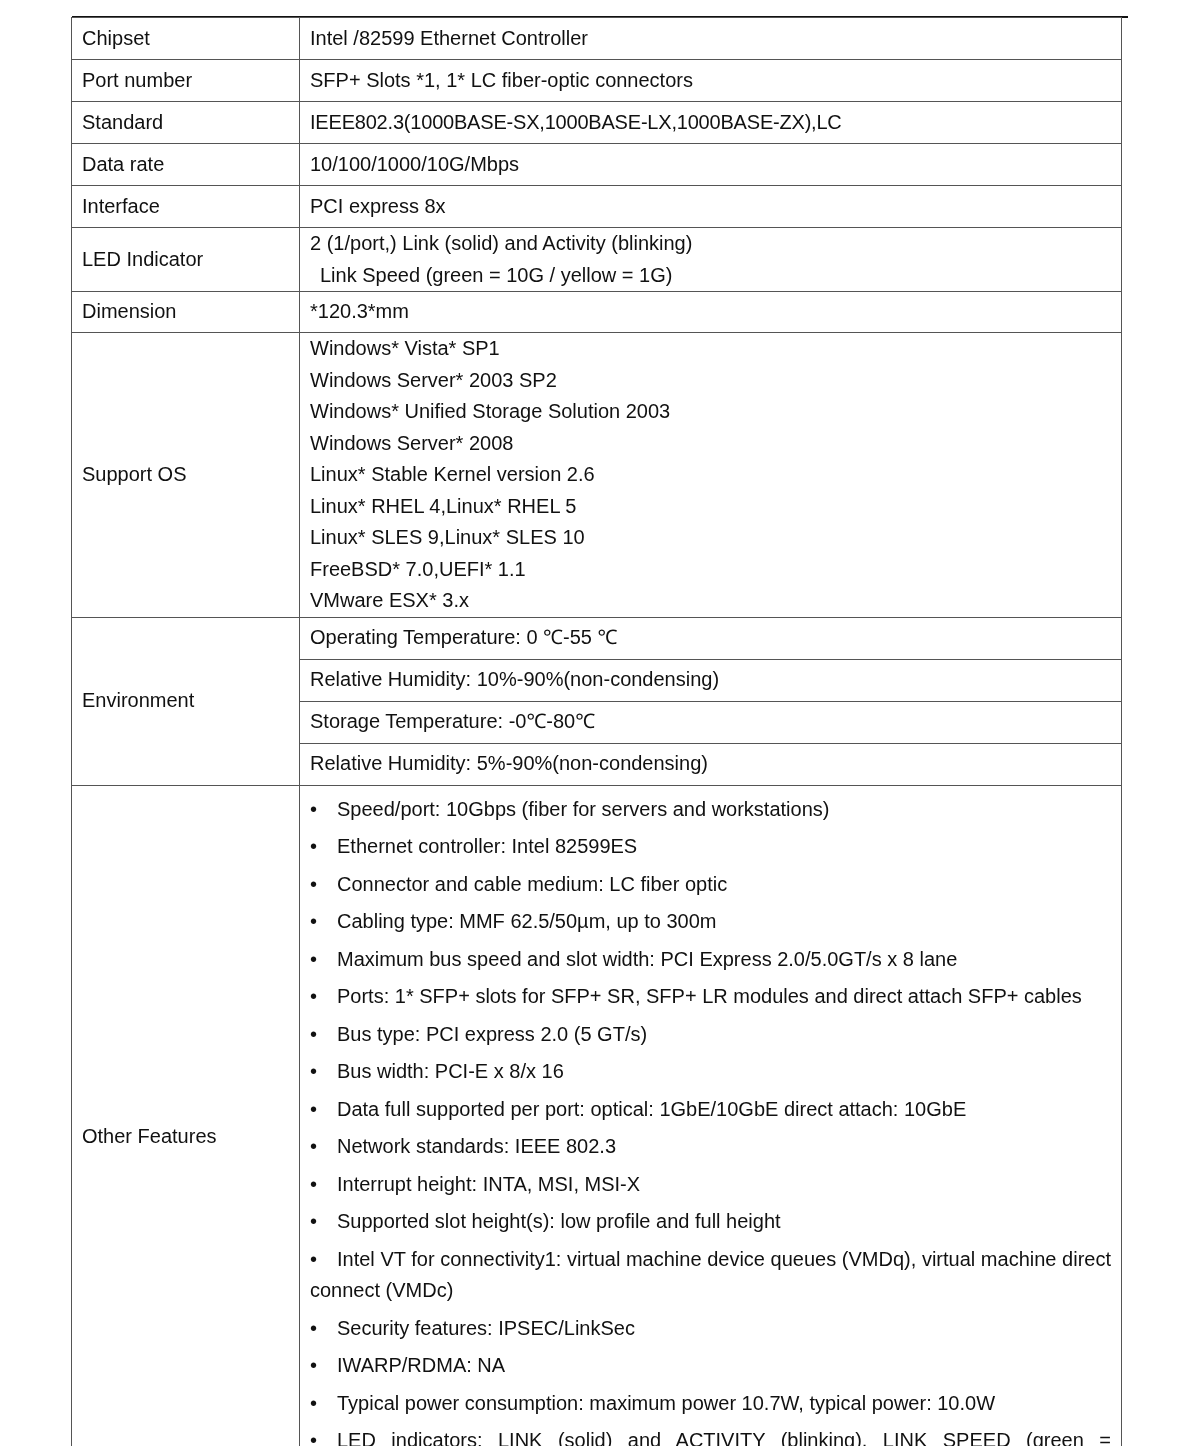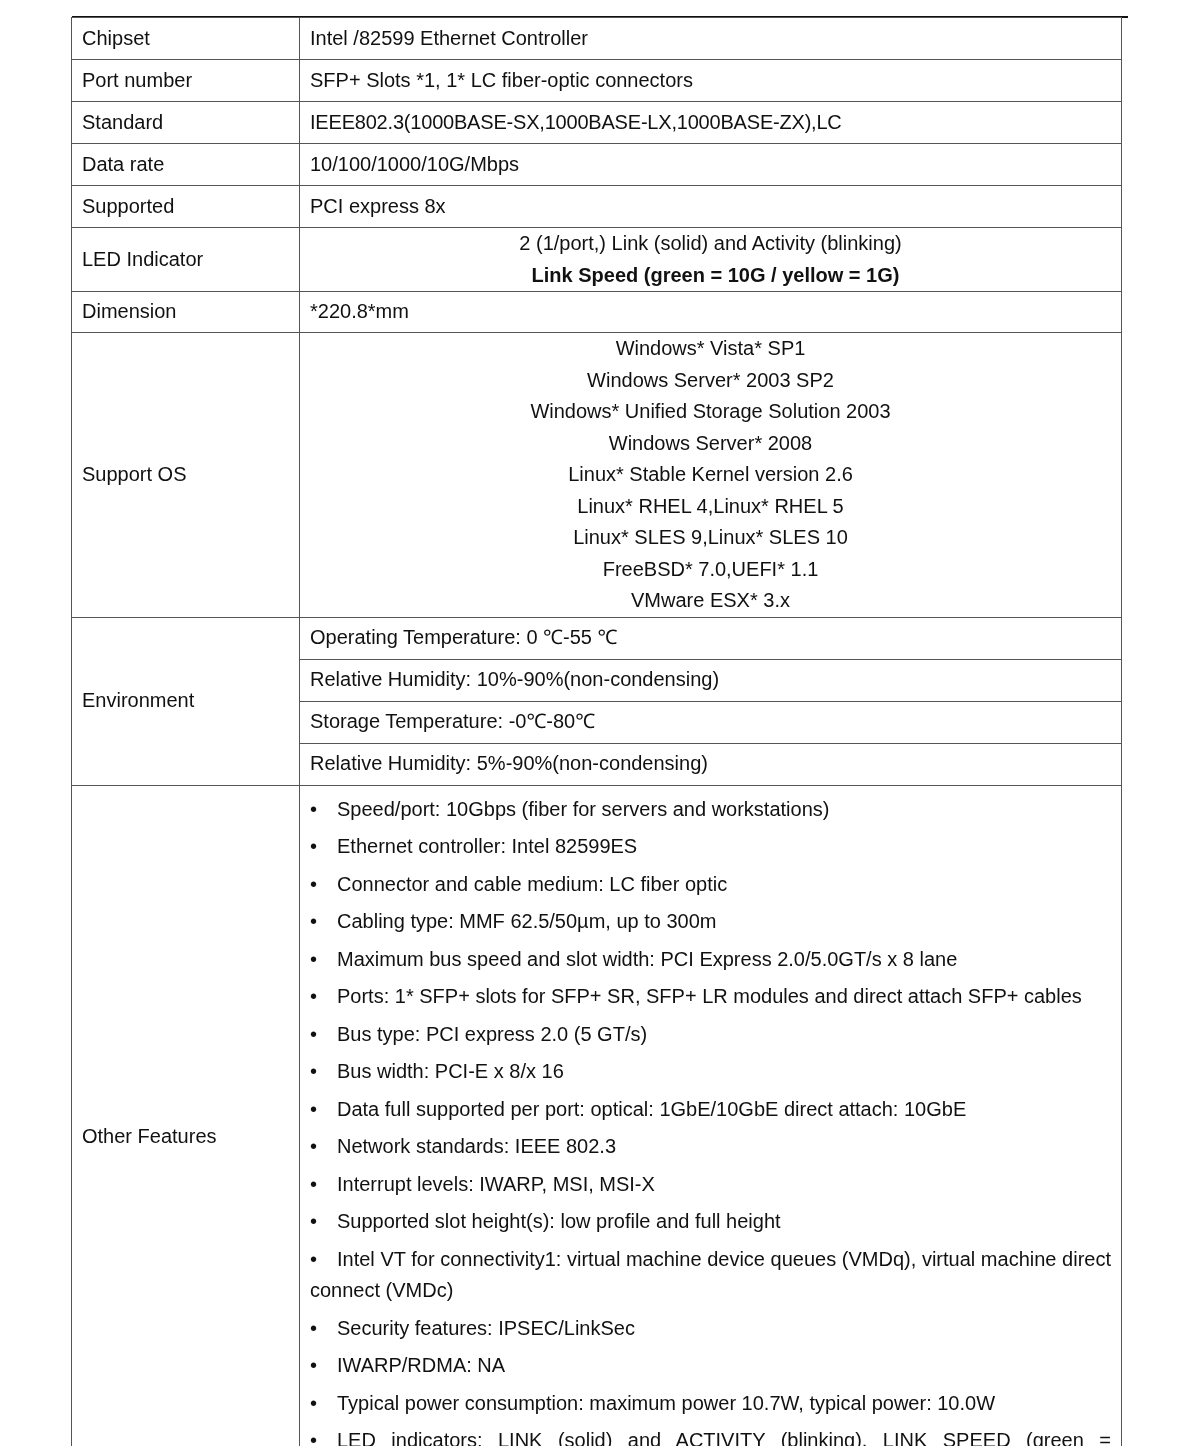--- a/index.html
+++ b/index.html
@@ -11,22 +11,22 @@
                border-collapse: collapse; table-layout: fixed; }
   table.spec td { border: 1.5px solid #555; padding: 0 10px; vertical-align: middle;
                   font-size: 20px; line-height: 31.5px; }
   td.label { width: 207px; }
   td.val { font-size: 20px; }
   .r1 { height: 42px; } .r2 { height: 42px; } .r3 { height: 42px; }
   .r4 { height: 42px; } .r5 { height: 42px; } .r6 { height: 63px; }
   .r7 { height: 41px; } .r8 { height: 283px; }
   .env { height: 42px; }
   .r10 { height: 628px; }
-  .os-line, .led-line { display: block; text-align: center; }
-  .led-line.indent { padding-left: 10px; font-weight: bold; }
+  .os-line, .led-line { display: block; }
+  .led-line.indent { padding-left: 10px; }
   .feat { vertical-align: top !important; padding-top: 2px !important; }
   .feat-item { display: block; text-align: justify; margin-top: 6px; }
   .feat-item .bullet { display: inline-block; width: 27px; }
   .r1 td, .r2 td, .r3 td { font-size: 19px; }
   .val.tight { letter-spacing: -0.2px; }
 </style>
 </head>
 <body>
 
 <div class="top-rule"></div>
@@ -43,33 +43,33 @@
     </tr>
     <tr class="r3">
       <td class="label">Standard</td>
       <td class="val tight">IEEE802.3(1000BASE-SX,1000BASE-LX,1000BASE-ZX),LC</td>
     </tr>
     <tr class="r4">
       <td class="label">Data rate</td>
       <td class="val">10/100/1000/10G/Mbps</td>
     </tr>
     <tr class="r5">
-      <td class="label">Supported</td>
+      <td class="label">Interface</td>
       <td class="val">PCI express 8x</td>
     </tr>
     <tr class="r6">
       <td class="label">LED Indicator</td>
       <td class="val">
         <span class="led-line">2 (1/port,) Link (solid) and Activity (blinking)</span>
         <span class="led-line indent">Link Speed (green = 10G / yellow = 1G)</span>
       </td>
     </tr>
     <tr class="r7">
       <td class="label">Dimension</td>
-      <td class="val">*220.8*mm</td>
+      <td class="val">*120.3*mm</td>
     </tr>
     <tr class="r8">
       <td class="label">Support OS</td>
       <td class="val">
         <span class="os-line">Windows* Vista* SP1</span>
         <span class="os-line">Windows Server* 2003 SP2</span>
         <span class="os-line">Windows* Unified Storage Solution 2003</span>
         <span class="os-line">Windows Server* 2008</span>
         <span class="os-line">Linux* Stable Kernel version 2.6</span>
         <span class="os-line">Linux* RHEL 4,Linux* RHEL 5</span>
@@ -97,21 +97,21 @@
         <span class="feat-item"><span class="bullet">•</span><span>Speed/port: 10Gbps (fiber for servers and workstations)</span></span>
         <span class="feat-item"><span class="bullet">•</span><span>Ethernet controller: Intel 82599ES</span></span>
         <span class="feat-item"><span class="bullet">•</span><span>Connector and cable medium: LC fiber optic</span></span>
         <span class="feat-item"><span class="bullet">•</span><span>Cabling type: MMF 62.5/50µm, up to 300m</span></span>
         <span class="feat-item"><span class="bullet">•</span><span>Maximum bus speed and slot width: PCI Express 2.0/5.0GT/s x 8 lane</span></span>
         <span class="feat-item"><span class="bullet">•</span><span>Ports: 1* SFP+ slots for SFP+ SR, SFP+ LR modules and direct attach SFP+ cables</span></span>
         <span class="feat-item"><span class="bullet">•</span><span>Bus type: PCI express 2.0 (5 GT/s)</span></span>
         <span class="feat-item"><span class="bullet">•</span><span>Bus width: PCI-E x 8/x 16</span></span>
         <span class="feat-item"><span class="bullet">•</span><span>Data full supported per port: optical: 1GbE/10GbE direct attach: 10GbE</span></span>
         <span class="feat-item"><span class="bullet">•</span><span>Network standards: IEEE 802.3</span></span>
-        <span class="feat-item"><span class="bullet">•</span><span>Interrupt levels: IWARP, MSI, MSI-X</span></span>
+        <span class="feat-item"><span class="bullet">•</span><span>Interrupt height: INTA, MSI, MSI-X</span></span>
         <span class="feat-item"><span class="bullet">•</span><span>Supported slot height(s): low profile and full height</span></span>
         <span class="feat-item"><span class="bullet">•</span><span>Intel VT for connectivity1: virtual machine device queues (VMDq), virtual machine direct connect (VMDc)</span></span>
         <span class="feat-item"><span class="bullet">•</span><span>Security features: IPSEC/LinkSec</span></span>
         <span class="feat-item"><span class="bullet">•</span><span>IWARP/RDMA: NA</span></span>
         <span class="feat-item"><span class="bullet">•</span><span>Typical power consumption: maximum power 10.7W, typical power: 10.0W</span></span>
         <span class="feat-item"><span class="bullet">•</span><span>LED indicators: LINK (solid) and ACTIVITY (blinking), LINK SPEED (green = 10G/yellow = 1G)</span></span>
       </td>
     </tr>
   </tbody>
 </table>

